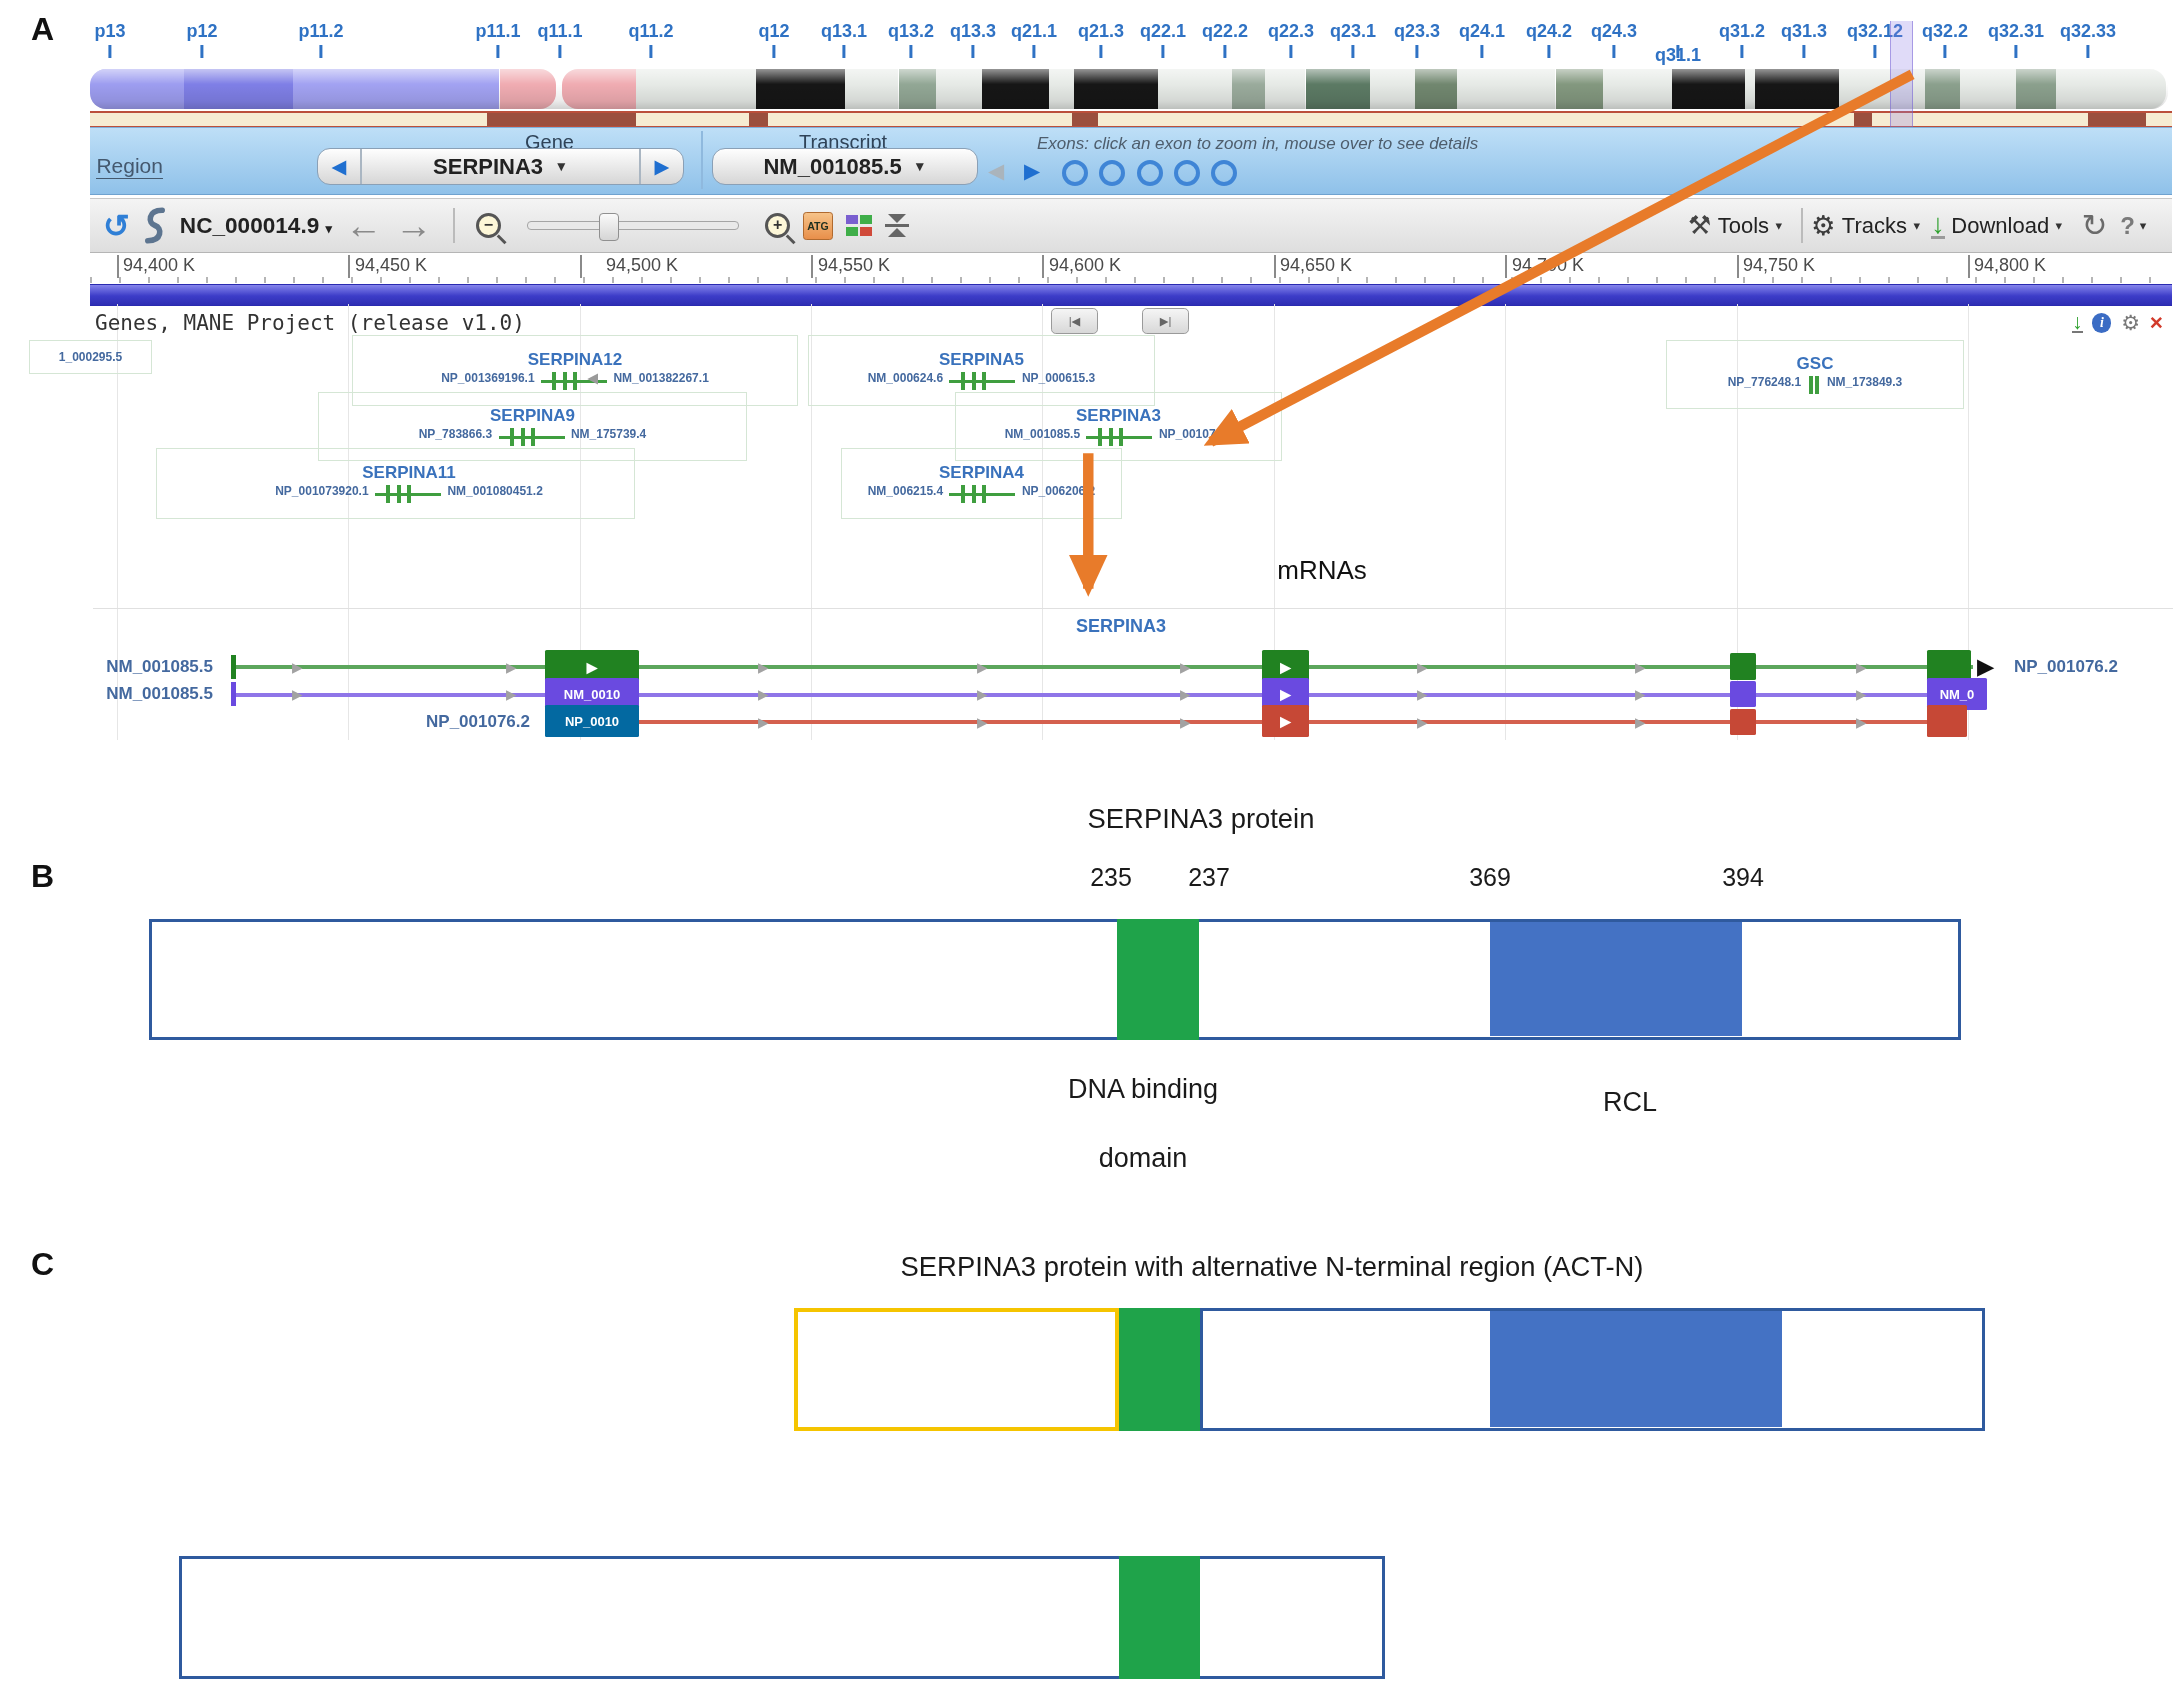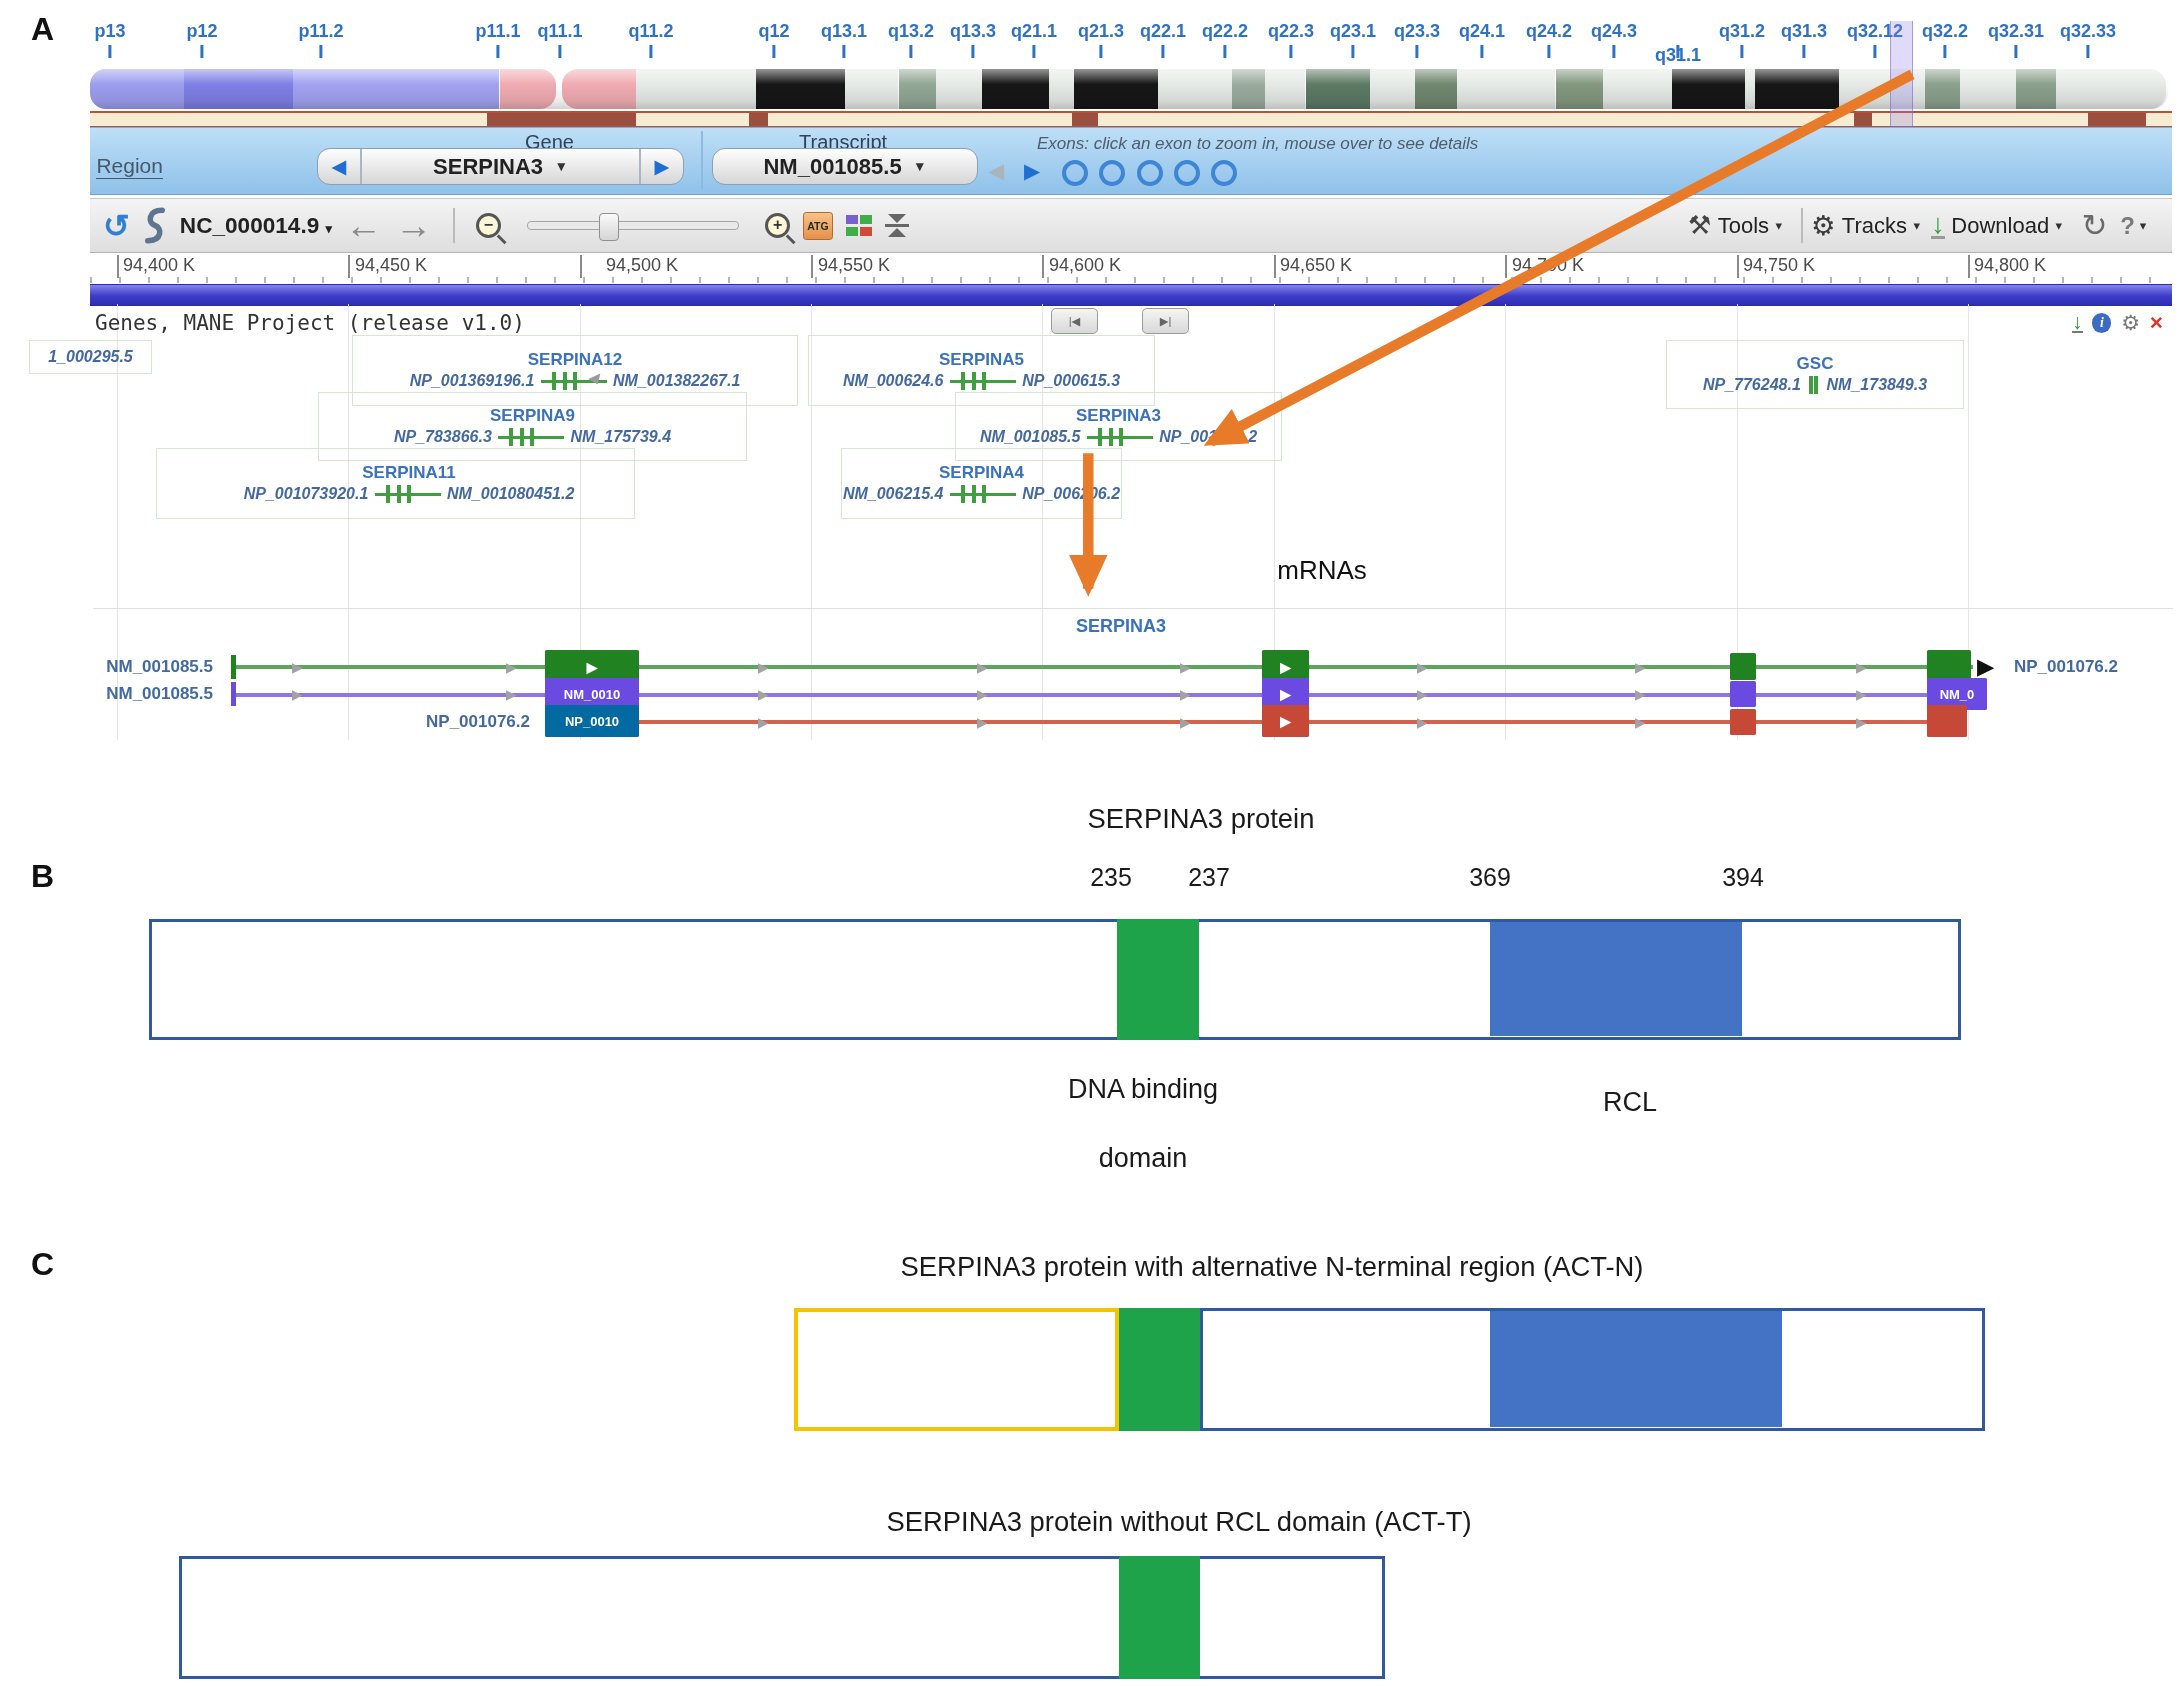--- a/index.html
+++ b/index.html
@@ -65,21 +65,21 @@
       background:repeating-linear-gradient(90deg,#b5b5b5 0 1.6px,transparent 1.6px 29px);}
   #posband{position:absolute;left:90px;top:284px;width:2082px;height:20px;
       background:linear-gradient(#8585ec,#3c3cc8 55%,#2e2eb4);border-top:0.8px solid #2a2ab0;border-bottom:0.8px solid #2a2ab0;}
   .gridline{position:absolute;width:0.8px;background:#e6e6e6;}
   #track-title{position:absolute;left:95px;top:311px;font-family:"DejaVu Sans Mono",monospace;font-size:21px;color:#333;}
   .pagebtn{position:absolute;top:308px;width:45px;height:24px;border:0.8px solid #9a9a9a;border-radius:4.8px;
       background:linear-gradient(#f5f5f5,#d8d8d8);font-size:11.3px;color:#666;display:flex;align-items:center;justify-content:center;}
   .gene-box{position:absolute;border:0.8px solid #d5e6d5;box-sizing:border-box;display:flex;flex-direction:column;
       align-items:center;justify-content:center;gap:4.8px;}
   .gene-name{font-size:17px;font-weight:bold;color:#3a72bc;line-height:1;}
-  .gene-refs{display:flex;align-items:center;gap:6.4px;font-size:16px;font-weight:bold;color:#44699f;line-height:1;white-space:nowrap;font-style:italic;}
+  .gene-refs{display:flex;gap:6.4px;font-size:12px;font-weight:bold;color:#44699f;line-height:1;white-space:nowrap;}
   .glyph{width:66px;height:18px;background:
       linear-gradient(#3f9e3f,#3f9e3f) 0 50%/100% 3.2px no-repeat,
       linear-gradient(#3f9e3f,#3f9e3f) 18% 50%/4px 18px no-repeat,
       linear-gradient(#3f9e3f,#3f9e3f) 36% 50%/4px 18px no-repeat,
       linear-gradient(#3f9e3f,#3f9e3f) 52% 50%/4px 18px no-repeat;
       position:relative;}
   .glyph.left::before{content:"◂";position:absolute;left:47px;top:-4.8px;font-size:19.3px;color:#9a9a9a;}
   .glyph.bar{width:13px;background:
       linear-gradient(#3f9e3f,#3f9e3f) 20% 50%/4px 18px no-repeat,
       linear-gradient(#3f9e3f,#3f9e3f) 80% 50%/4px 18px no-repeat;}
@@ -475,20 +475,19 @@
       <div class="caption" style="left: 1630px; top: 1087px;">RCL</div>
     </div>
 
   <div class="big-title" id="c-title1" style="left: 1272px; top: 1251px;">SERPINA3 protein with alternative N-terminal region (ACT-N)</div>
   <div class="abs" id="c-bar1-holder">
       <div class="protbar" style="left: 1200px; top: 1308px; width: 785px; height: 123px;"></div>
       <div class="protbar-yellow" style="left: 794px; top: 1308px; width: 325px; height: 123px;"></div>
       <div class="seg" style="left: 1119px; top: 1308px; width: 81px; height: 123px; background: rgb(31, 163, 74);"></div>
       <div class="seg" style="left: 1490px; top: 1311px; width: 292px; height: 116px; background: rgb(68, 114, 196);"></div>
     </div>
-  <div class="big-title" id="c-title2" style="left: 1179px; top: 1506px;">SERPINA3 protein without RCL domain (ACT-T)</div>
   <div class="abs" id="c-bar2-holder">
       <div class="protbar" style="left: 179px; top: 1556px; width: 1206px; height: 123px;"></div>
       <div class="seg" style="left: 1119px; top: 1556px; width: 81px; height: 123px; background: rgb(31, 163, 74);"></div>
     </div>
 
 </div>
 
 
 </body></html>

